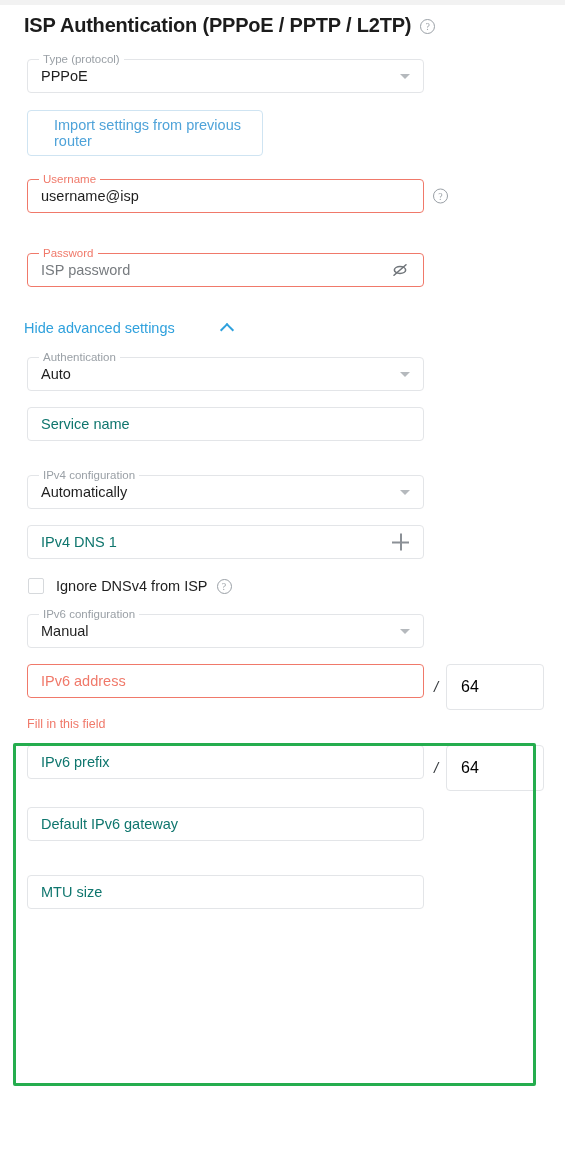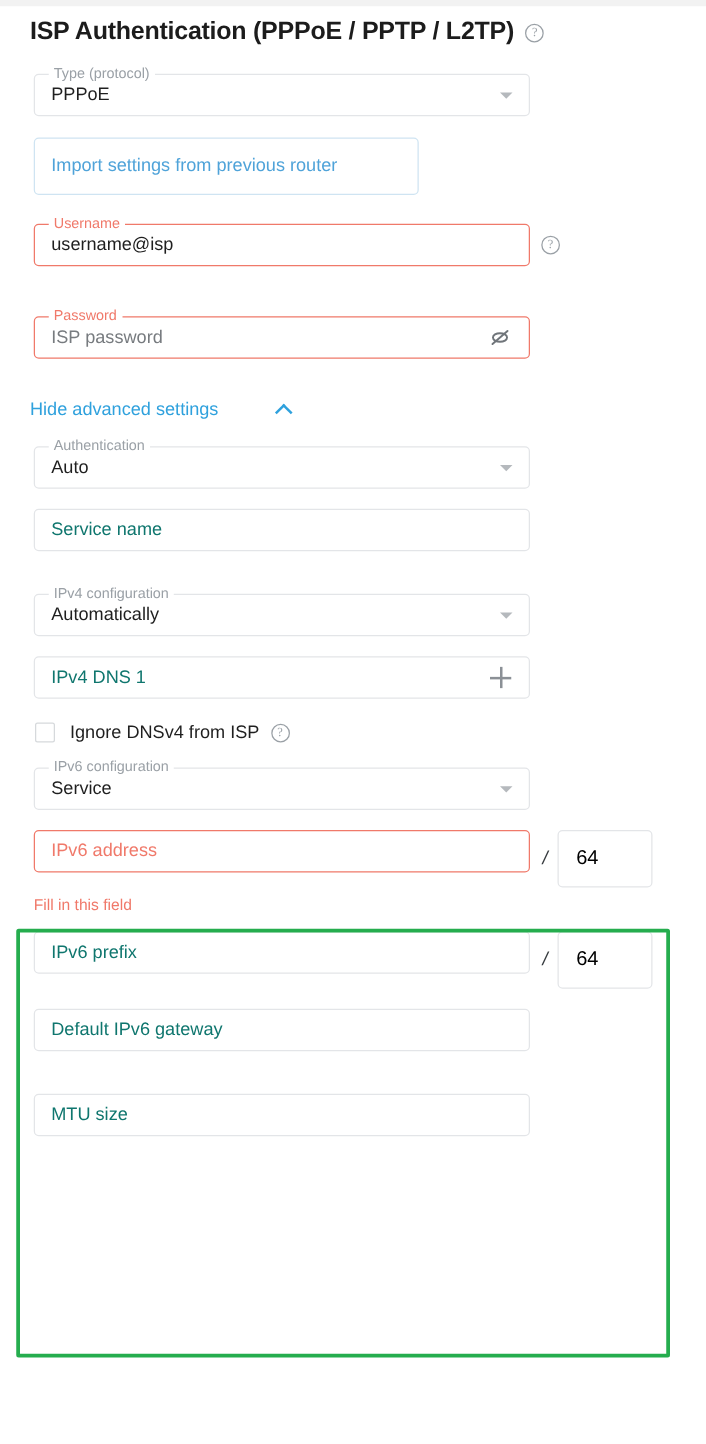--- a/index.html
+++ b/index.html
@@ -134,30 +134,30 @@
   .row-help {
     position: absolute;
     left: 405px;
     top: 50%;
     transform: translateY(-50%);
   }
 
   
   .import-btn {
     margin: 0 0 0 27px;
-    width: 308px;
+    width: 236px;
     height: 46px;
     border: 1px solid #cfe4f2;
     border-radius: 4px;
     background: #fff;
     color: #4fa3d9;
     font-size: 14.5px;
     font-family: "Liberation Sans", sans-serif;
     text-align: left;
-    padding-left: 13px;
+    padding-left: 26px;
     cursor: pointer;
   }
 
   
   .adv-toggle {
     margin-left: 24px;
     display: inline-flex;
     align-items: center;
     color: #2fa1dd;
     font-size: 14.5px;
@@ -227,21 +227,21 @@
     width: 12px;
     text-align: center;
     font-size: 15px;
     color: #33373b;
     line-height: 46px;
     font-style: italic;
     flex: none;
   }
   .prefix-box {
     margin-left: 4px;
-    width: 76px;
+    width: 98px;
     height: 46px;
     border: 1px solid #e3e5e8;
     border-radius: 4px;
     background: #fff;
     display: flex;
     align-items: center;
   }
   .prefix-box .value { padding-left: 14px; }
 
   .err-text {
@@ -341,21 +341,21 @@
   <div class="check-row">
     <span class="checkbox"></span>
     <span class="check-label">Ignore DNSv4 from ISP</span>
     <span class="help-circle check-help">?</span>
   </div>
 
   
   <div style="height:18px"></div>
   <div class="field w-select">
     <span class="legend">IPv6 configuration</span>
-    <span class="value">Service</span>
+    <span class="value">Manual</span>
     <span class="caret"></span>
   </div>
 
   
   <div style="height:16px"></div>
   <div class="prefix-row">
     <div class="field w-input err" style="margin-left:27px">
       <span class="placeholder">IPv6 address</span>
     </div>
     <div class="slash">/</div>

